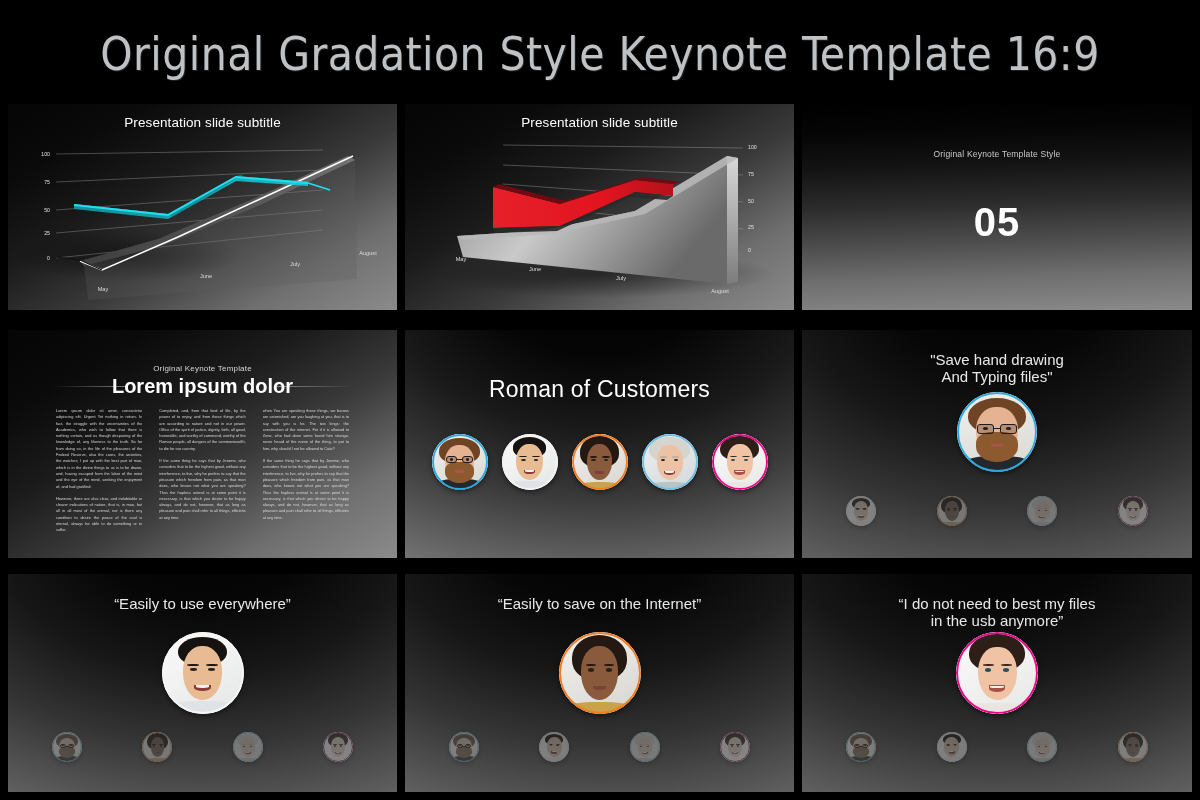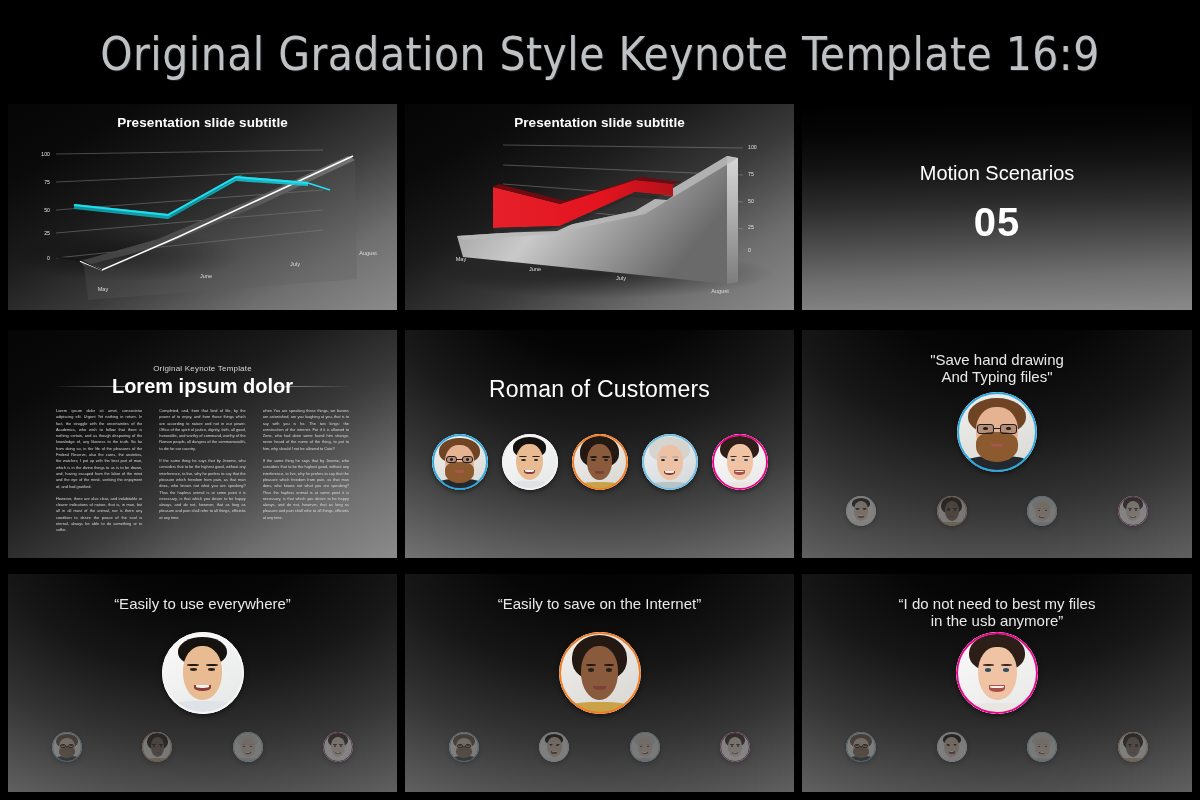--- a/index.html
+++ b/index.html
@@ -69,21 +69,21 @@
   .bg-radial2 {
     background:
       radial-gradient(ellipse 130% 160% at 50% -22%,
         #000 0%, #060606 22%, #171717 42%, #343434 62%, #5a5a5a 82%, #7a7a7a 100%);
   }
 
   
   .slide-subtitle {
     position: absolute; top: 11px; left: 0; width: 100%;
     text-align: center;
-    font-size: 13.5px; font-weight: 700; color: #fff;
+    font-size: 13.5px; font-weight: 400; color: #fff;
     letter-spacing: 0.1px;
   }
   .quote-title {
     position: absolute; top: 22px; left: 0; width: 100%;
     text-align: center;
     font-size: 15px; font-weight: 400; color: #e6e8ea;
     line-height: 16.5px;
     white-space: pre-line;
   }
   .big-title {
@@ -293,21 +293,21 @@
 
           <text class="axis-cat" x="56" y="157" text-anchor="middle">May</text>
           <text class="axis-cat" x="130" y="167" text-anchor="middle">June</text>
           <text class="axis-cat" x="216" y="176" text-anchor="middle">July</text>
           <text class="axis-cat" x="315" y="189" text-anchor="middle">August</text>
         </svg>
       </div>
     </div>
 
     <div class="slide row1 col3 bg-vert">
-      <div class="sec-title">Motion Scenarios</div>
+      <div class="sec-eyebrow">Original Keynote Template Style</div>
       <div class="sec-number">05</div>
     </div>
 
     <div class="slide row2 col1 bg-diag">
       <div class="lorem-eyebrow">Original Keynote Template</div>
       <div class="lorem-title">Lorem ipsum dolor</div>
       <div class="rule left"></div>
       <div class="rule right"></div>
       <div class="cols">
         <div class="col">

